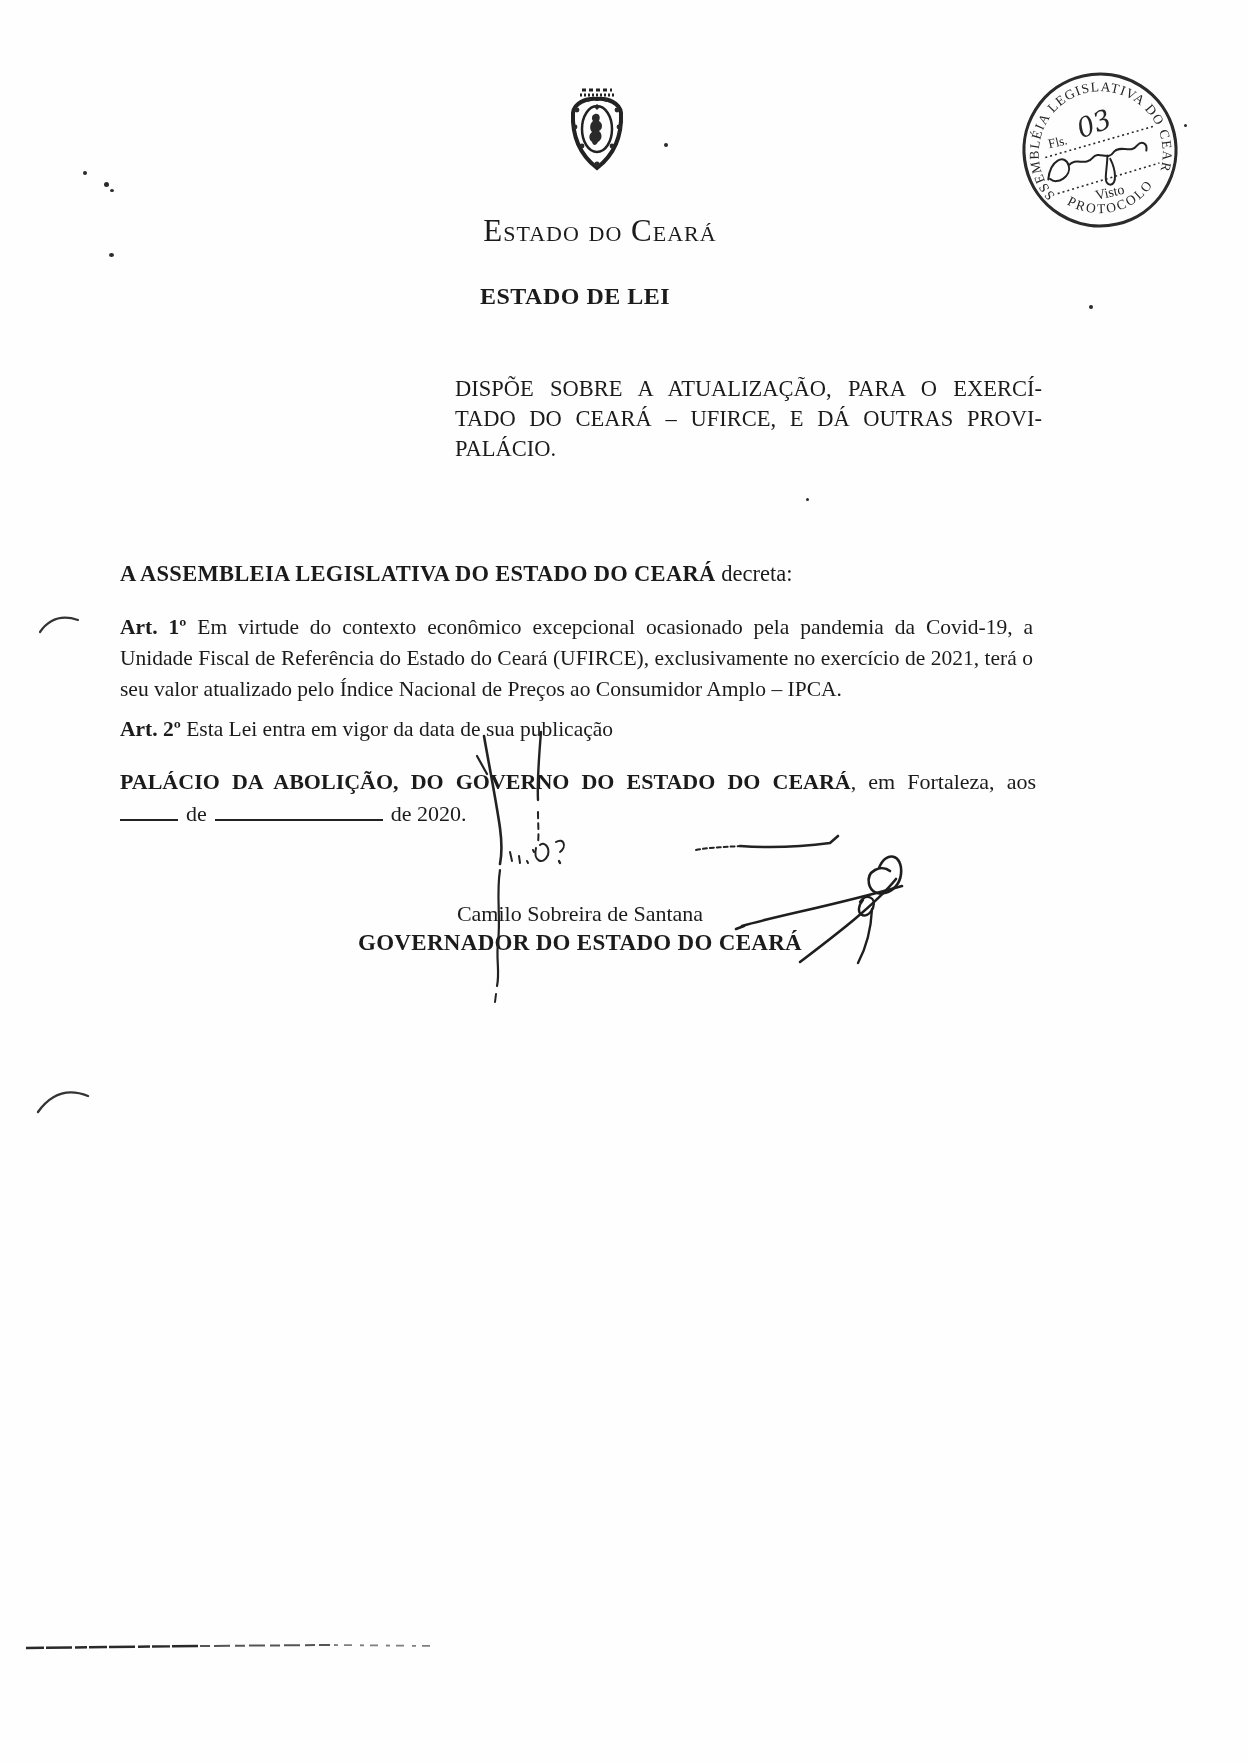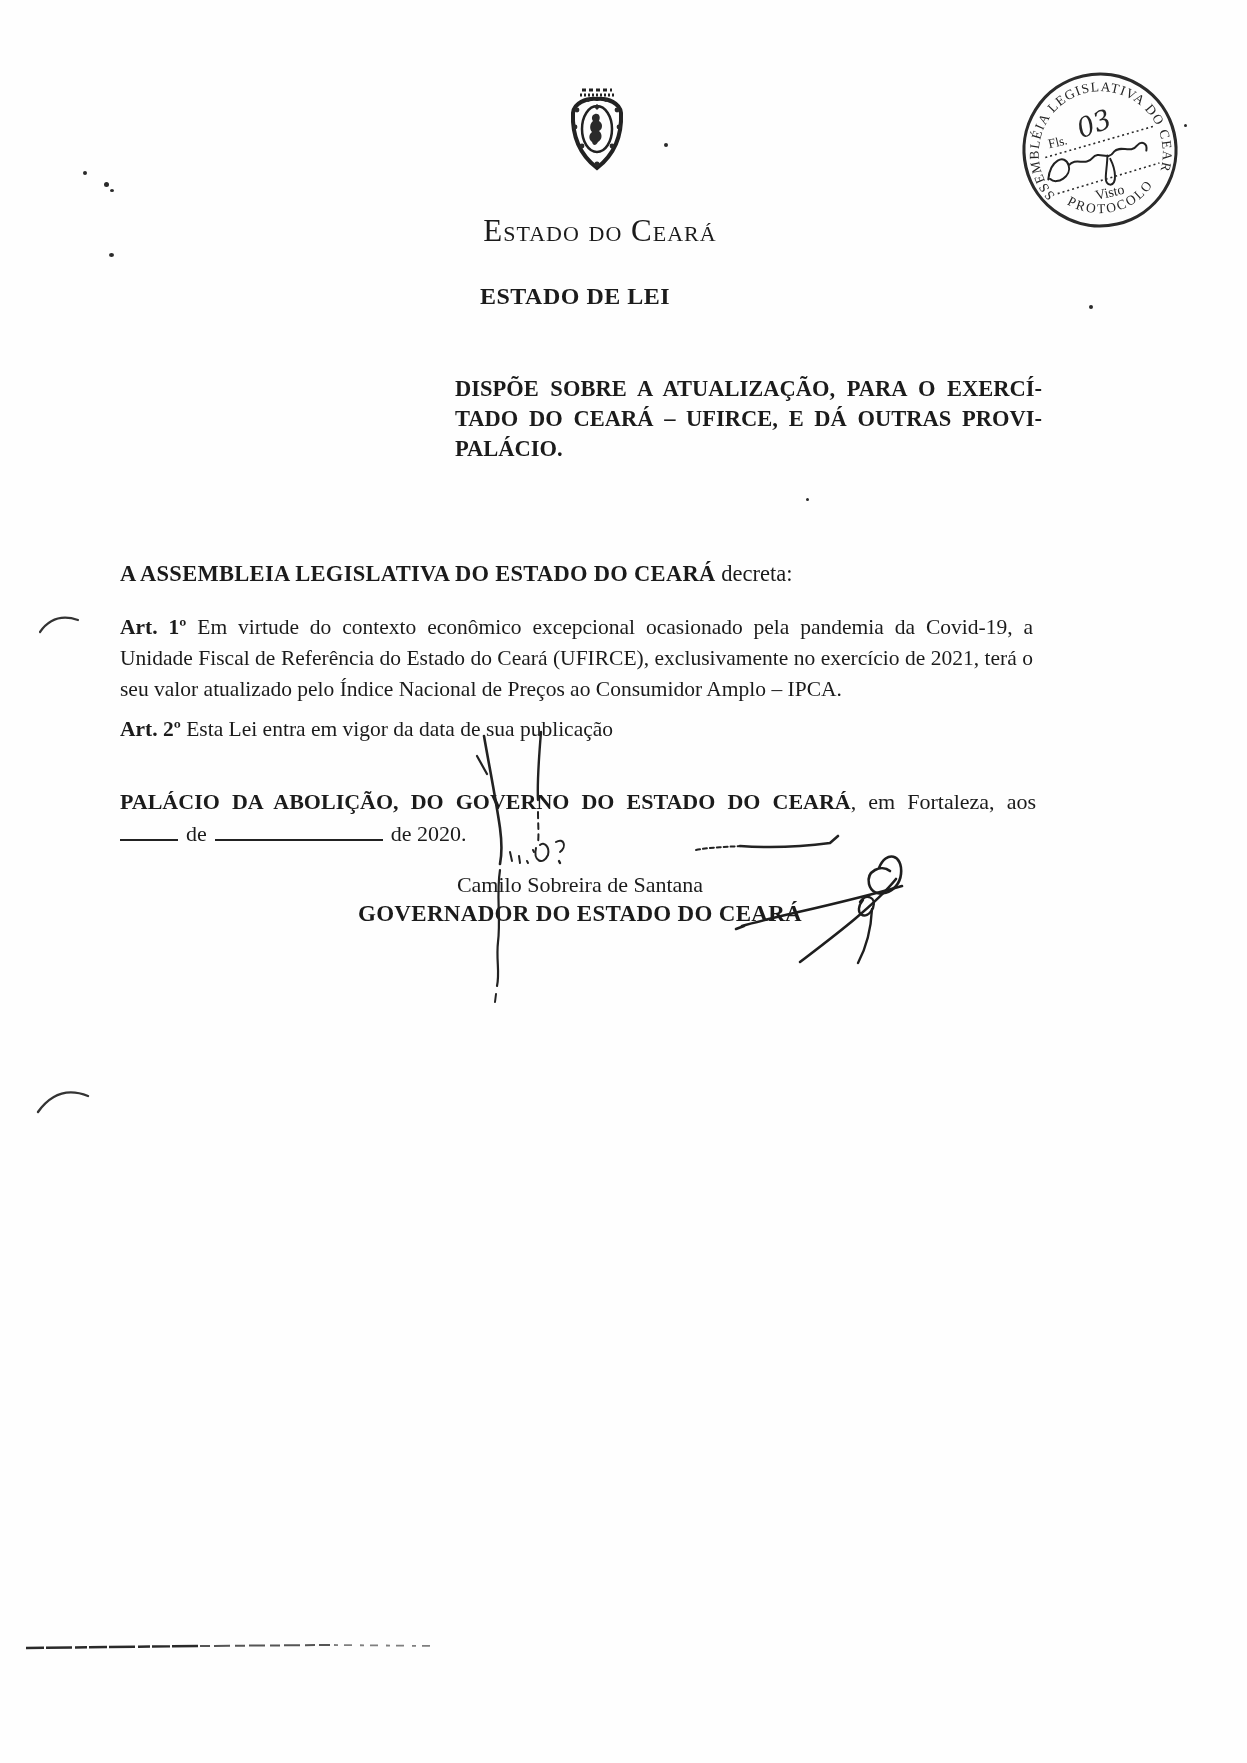--- a/index.html
+++ b/index.html
@@ -16,38 +16,38 @@
   #org1 { left:430px; top:184px; width:340px; font-size:30px; }
   #org2 { left:400px; top:213px; width:400px; font-size:31px; }
 
   
   #stamp { left:1005px; top:55px; width:190px; height:190px; transform:rotate(-13deg); }
   #stamp text { fill:#262626; }
 
   
   #doc-title { left:480px; top:283px; font-size:24px; font-weight:bold; letter-spacing:.5px; }
 
-  #ementa { left:455px; top:374px; width:587px; font-size:22.5px; font-weight:bold; line-height:30px; }
+  #ementa { left:455px; top:374px; width:587px; font-size:22.5px; font-weight:normal; line-height:30px; }
   .just-line { text-align:justify; text-align-last:justify; }
 
   #preamble { left:120px; top:561px; width:950px; font-size:22.5px; white-space:nowrap; }
   #preamble b { letter-spacing:.3px; }
 
   #art1 { left:120px; top:612px; width:913px; font-size:21.5px; line-height:31px; text-align:justify; }
   #art2 { left:120px; top:717px; width:913px; font-size:21.5px; }
 
-  #closing { left:120px; top:766px; width:916px; font-size:22px; line-height:32px;margin-top:20px; }
+  #closing { left:120px; top:766px; width:916px; font-size:22px; line-height:32px; }
   #closing .l1 { text-align:justify; text-align-last:justify; font-weight:bold; }
   #closing .l1 .reg { font-weight:normal; }
   .blank { display:inline-block; border-bottom:2px solid #222; height:18px; vertical-align:baseline; }
   .blank1 { width:58px; margin-right:8px; }
   .blank2 { width:168px; margin:0 8px; }
 
   #sig-block { left:330px; top:870px; width:500px; text-align:center; line-height:29px; }
-  #sig-name { font-size:22px; }
+  #sig-name { font-size:22px;margin-top:29px; }
   #sig-title { font-size:23px; font-weight:bold; letter-spacing:.3px; }
 
   
   .speck { position:absolute; background:#2a2a2a; border-radius:50%; }
 
   #ink-layer { left:0; top:0; pointer-events:none; }
 </style>
 </head>
 <body>
 

